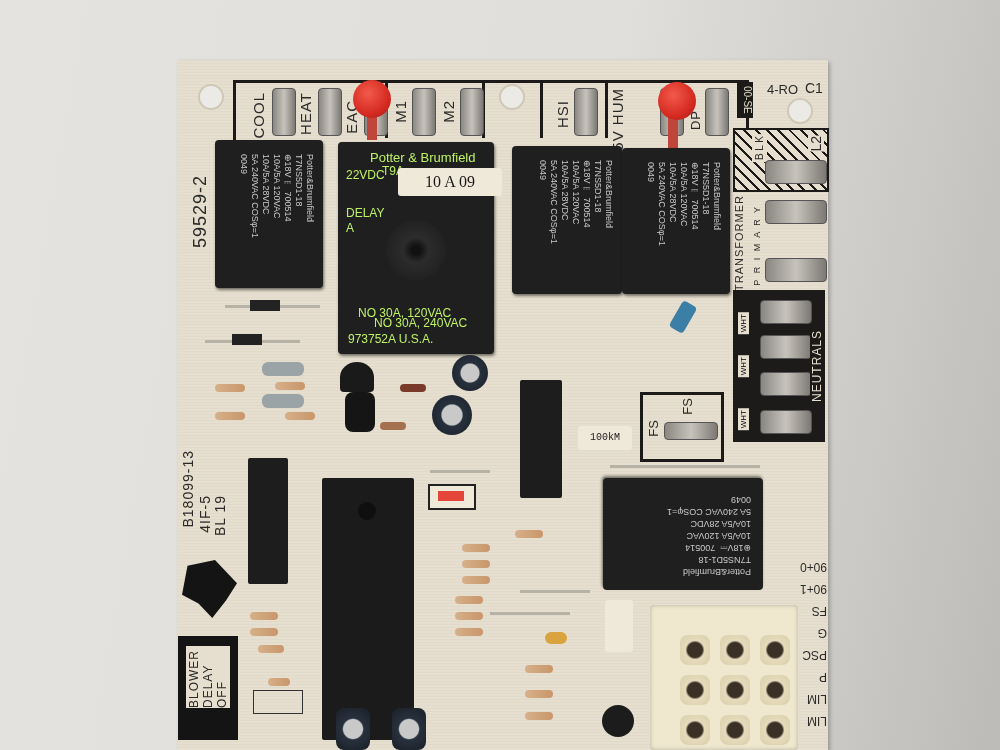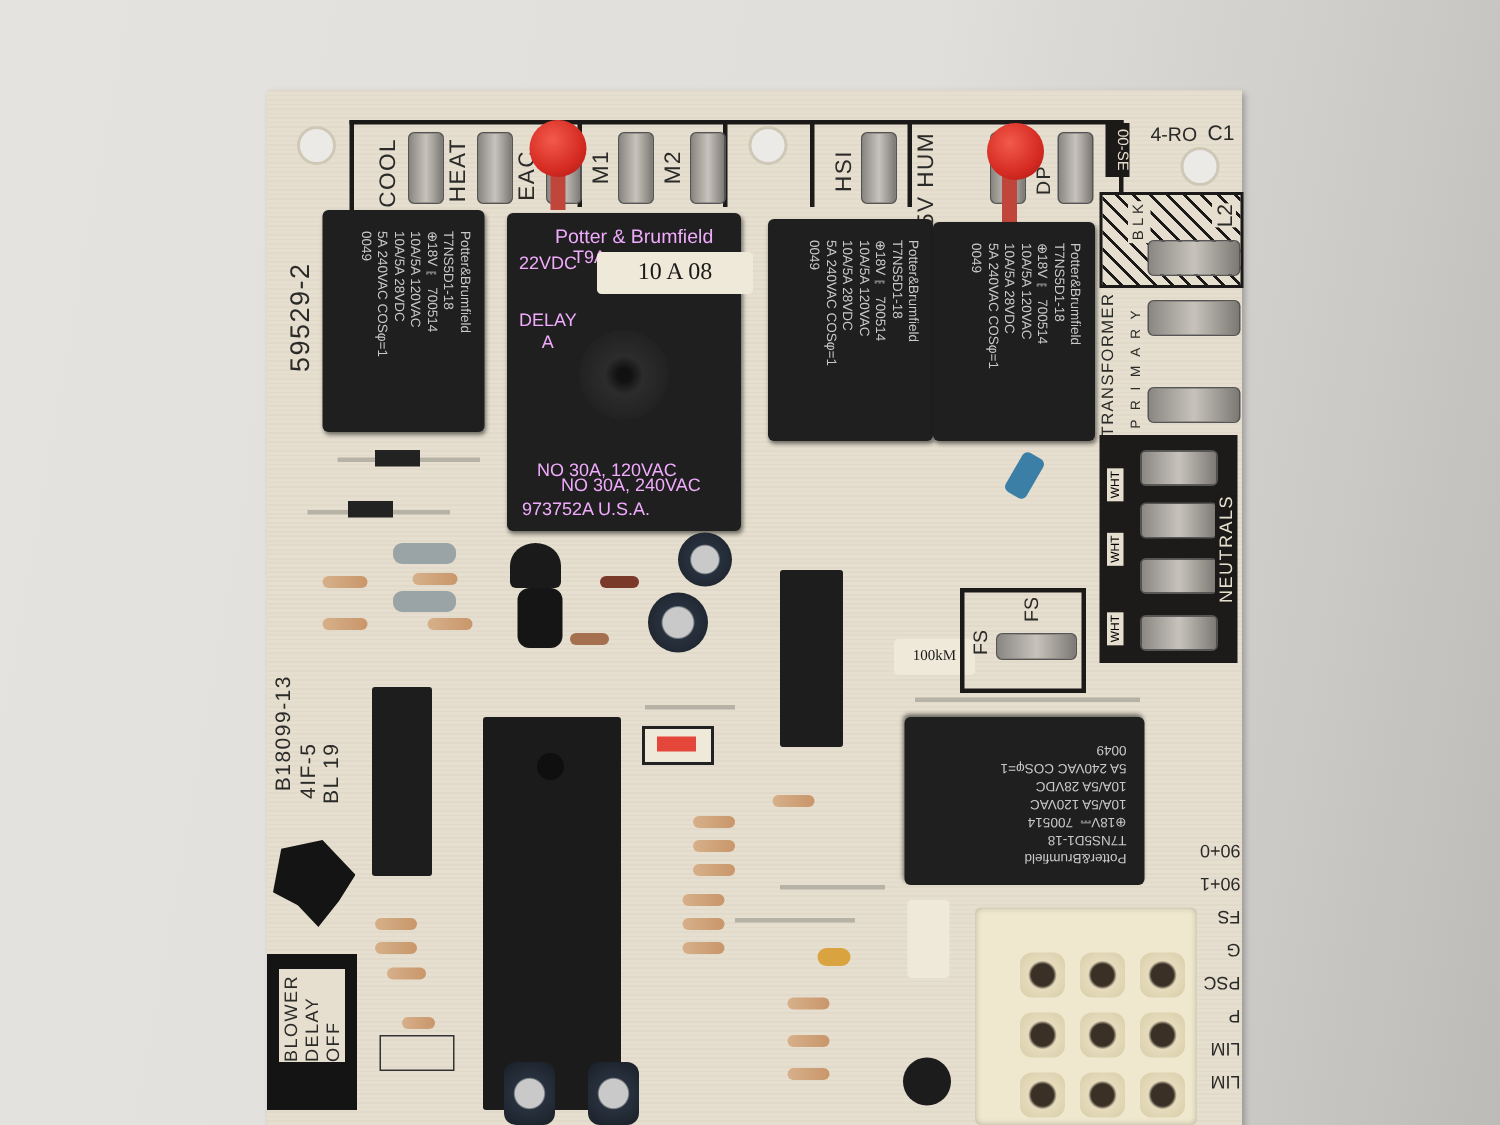--- a/index.html
+++ b/index.html
@@ -12,21 +12,21 @@
       box-shadow:2px 2px 4px rgba(0,0,0,0.25);}
     .hole{width:22px;height:22px;border-radius:50%;background:#eceae6;border:2px solid #cfc8b6;}
     .term-strip{left:233px;top:80px;width:510px;height:58px;border:3px solid #1b1a18;border-bottom:none;}
     .divider{width:3px;background:#1b1a18;top:80px;height:58px;}
     .lbl-v{writing-mode:vertical-rl;transform:rotate(180deg);font-size:15px;color:#2a2a28;letter-spacing:1px;}
     .tab{width:22px;height:46px;background:linear-gradient(90deg,#8a8782,#c7c3bc,#7c7974);border-radius:4px;border:1px solid #555;}
     .led{width:38px;height:38px;border-radius:50%;background:radial-gradient(circle at 40% 35%,#f25a4a,#d62b22 60%,#a51a14);}
     .led-leg{width:10px;height:28px;background:#c0453a;}
     .relay{background:#1f1f20;border-radius:4px;box-shadow:1px 2px 3px rgba(0,0,0,0.5);color:#bcbcbc;}
     .relay .txt{position:absolute;writing-mode:vertical-rl;font-size:9px;line-height:11px;color:#c9c9c9;white-space:pre;}
-    .relay-big .t{position:absolute;font-size:12px;color:#f0abfc;white-space:pre;line-height:15px;text-align:center;}
+    .relay-big .t{position:absolute;font-size:12px;color:#bef264;white-space:pre;line-height:15px;}
     .sticker{background:#efe9da;border-radius:3px;color:#1a1a1a;font-family:"Liberation Serif",serif;font-size:16px;text-align:center;}
     .ic{background:#1d1d1e;border-radius:2px;}
     .res{height:8px;border-radius:4px;background:linear-gradient(90deg,#d6b08a,#c9966a);}
     .wire{height:3px;background:#b7b2a6;}
     .cap{border-radius:50%;background:radial-gradient(circle,#c9c9c9 0 35%,#27313d 40%,#1a1f28 100%);}
     .blackblock{background:#1c1b1a;}
     .silk{font-size:10px;color:#2a2a28;}
     .connector{background:#efe8cf;border-radius:4px;box-shadow:inset 0 0 4px rgba(0,0,0,0.25);}
     .socket{width:30px;height:30px;border-radius:8px;background:radial-gradient(circle,#3a3026 0 35%,#e6dcbd 45%,#d8cda8 100%);}
   </style>
@@ -106,21 +106,21 @@
   <span class="t" style="left:32px;top:8px;font-size:13px">Potter &amp; Brumfield</span>
   <span class="t" style="left:44px;top:22px">T9A</span>
   <span class="t" style="left:8px;top:26px">22VDC</span>
   <span class="t" style="left:8px;top:64px">DELAY
 A</span>
   <div class="abs" style="left:48px;top:78px;width:60px;height:60px;border-radius:50%;background:radial-gradient(circle,#111 0 10%,#2c2c2d 30%,#1a1a1b 100%)"></div>
   <span class="t" style="left:20px;top:164px">NO 30A, 120VAC</span>
   <span class="t" style="left:36px;top:174px">NO 30A, 240VAC</span>
   <span class="t" style="left:10px;top:190px">973752A U.S.A.</span>
 </div>
-<div class="abs sticker" style="left:398px;top:168px;width:104px;height:28px;line-height:28px">10 A 08</div>
+<div class="abs sticker" style="left:398px;top:168px;width:104px;height:28px;line-height:28px">10 A 09</div>
 
 <div class="abs relay" style="left:512px;top:146px;width:110px;height:148px">
   <span class="txt" style="right:8px;top:14px;height:125px">Potter&amp;Brumfield
 T7NS5D1-18
 ⊕18V⎓  700514
 10A/5A 120VAC
 10A/5A 28VDC
 5A 240VAC COSφ=1
 0049</span>
 </div>
@@ -156,21 +156,21 @@
 <div class="abs res" style="left:215px;top:412px;width:30px"></div>
 
 <div class="abs" style="left:340px;top:362px;width:34px;height:30px;border-radius:50% 50% 4px 4px;background:#1a1a1a"></div>
 <div class="abs" style="left:345px;top:392px;width:30px;height:40px;border-radius:8px;background:#151515"></div>
 <div class="abs res" style="left:400px;top:384px;width:26px;background:#7a3a2a"></div>
 <div class="abs res" style="left:380px;top:422px;width:26px;background:#a57050"></div>
 <div class="abs cap" style="left:452px;top:355px;width:36px;height:36px"></div>
 <div class="abs cap" style="left:432px;top:395px;width:40px;height:40px"></div>
 
 <div class="abs ic" style="left:520px;top:380px;width:42px;height:118px"></div>
-<div class="abs sticker" style="left:596px;top:426px;width:54px;height:24px;line-height:24px;font-size:10px;font-family:Liberation Serif, serif">100kM</div>
+<div class="abs sticker" style="left:578px;top:426px;width:54px;height:24px;line-height:24px;font-size:10px;font-family:Liberation Mono, monospace">100kM</div>
 
 <div class="abs" style="left:640px;top:392px;width:78px;height:64px;border:3px solid #1b1a18"></div>
 <span class="abs silk" style="left:646px;top:420px;font-size:13px;writing-mode:vertical-rl;transform:rotate(180deg)">FS</span>
 <span class="abs silk" style="left:680px;top:398px;font-size:13px;writing-mode:vertical-rl;transform:rotate(180deg)">FS</span>
 <div class="abs tab" style="left:664px;top:422px;width:52px;height:16px"></div>
 <div class="abs" style="left:675px;top:302px;width:16px;height:30px;background:#3b7ea6;border-radius:4px;transform:rotate(30deg)"></div>
 
 <span class="abs lbl-v" style="left:180px;top:450px;font-size:14px">B18099-13</span>
 <span class="abs lbl-v" style="left:197px;top:495px;font-size:14px">4IF-5</span>
 <span class="abs lbl-v" style="left:212px;top:495px;font-size:14px">BL 19</span>

